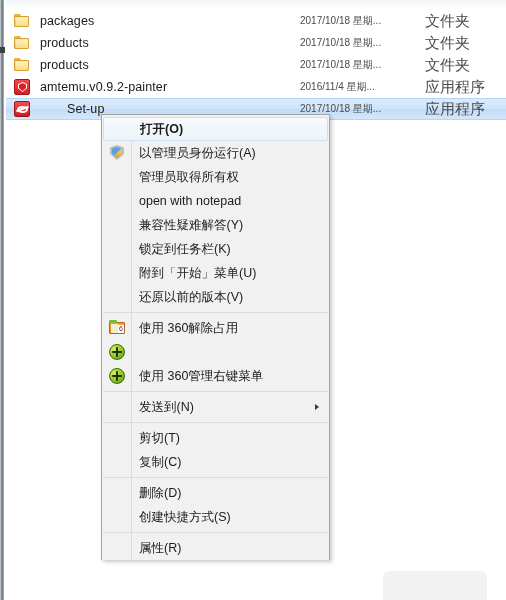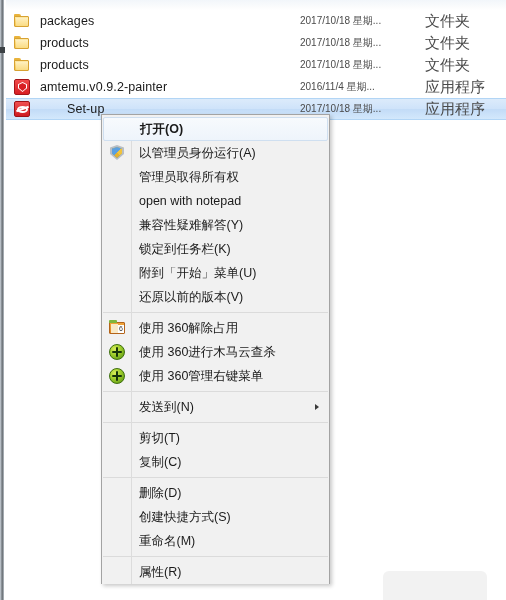--- a/index.html
+++ b/index.html
@@ -458,21 +458,20 @@
             <span class="fn">6</span>
           </span>
           <span class="mi-label">使用 360解除占用</span>
         </div>
         <div class="menu-item">
           <span class="mi-icon ic-360-green">
             <span class="circle"></span>
             <span class="plusv"></span>
             <span class="plush"></span>
           </span>
-          <span class="mi-label">使用 360进行木马云查杀</span>
         </div>
         <div class="menu-item">
           <span class="mi-icon ic-360-green">
             <span class="circle"></span>
             <span class="plusv"></span>
             <span class="plush"></span>
           </span>
           <span class="mi-label">使用 360管理右键菜单</span>
         </div>
         <div class="menu-sep"></div>
@@ -487,23 +486,20 @@
         <div class="menu-item">
           <span class="mi-label">复制(C)</span>
         </div>
         <div class="menu-sep"></div>
         <div class="menu-item">
           <span class="mi-label">删除(D)</span>
         </div>
         <div class="menu-item">
           <span class="mi-label">创建快捷方式(S)</span>
         </div>
-        <div class="menu-item">
-          <span class="mi-label">重命名(M)</span>
-        </div>
         <div class="menu-sep"></div>
         <div class="menu-item">
           <span class="mi-label">属性(R)</span>
         </div>
       </div>
   </div>
 
   <div class="watermark"></div>
 
 </div>

